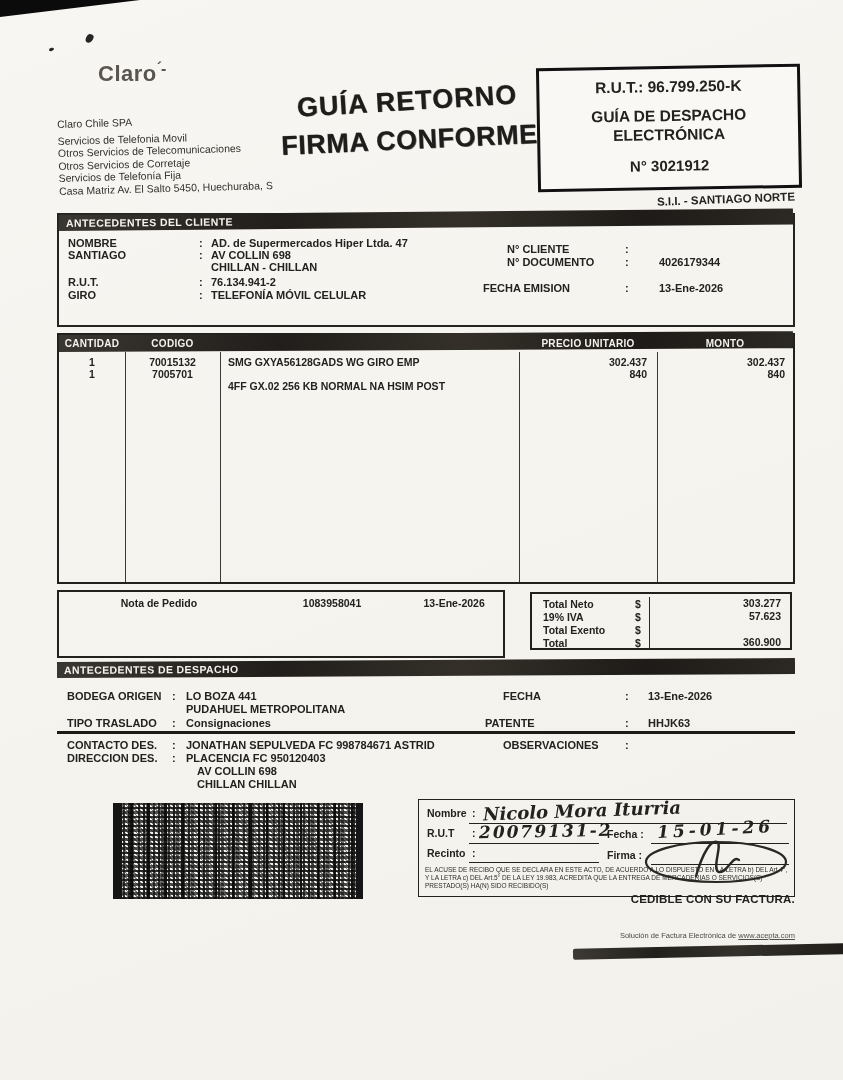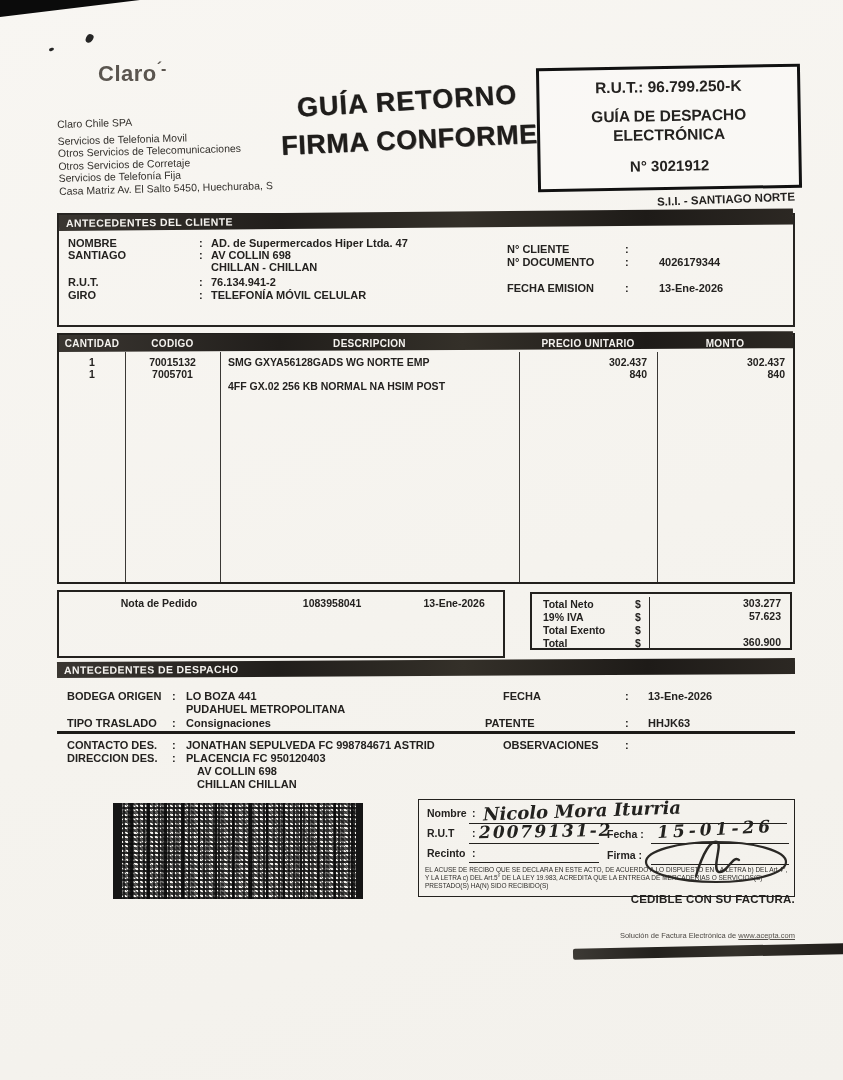--- a/index.html
+++ b/index.html
@@ -143,41 +143,40 @@
     <div class="fl" style="left:9px;top:74px;">GIRO</div>
     <div class="fl" style="left:140px;top:74px;">:</div>
     <div class="fl" style="left:152px;top:74px;">TELEFONÍA MÓVIL CELULAR</div>
 
     <div class="fl" style="left:448px;top:28px;">N° CLIENTE</div>
     <div class="fl" style="left:566px;top:28px;">:</div>
     <div class="fl" style="left:600px;top:28px;"></div>
     <div class="fl" style="left:448px;top:41px;">N° DOCUMENTO</div>
     <div class="fl" style="left:566px;top:41px;">:</div>
     <div class="fl" style="left:600px;top:41px;">4026179344</div>
-    <div class="fl" style="left:448px;top:67px;">FECHA EMISION</div>
+    <div class="fl" style="left:424px;top:67px;">FECHA EMISION</div>
     <div class="fl" style="left:566px;top:67px;">:</div>
     <div class="fl" style="left:600px;top:67px;">13-Ene-2026</div>
   </div>
 
   <div class="abs itable">
     <div class="abs bar itable-bar"></div>
     <div class="ih" style="left:0;width:66px;">CANTIDAD</div>
     <div class="ih" style="left:66px;width:95px;">CODIGO</div>
-    <div class="ih" style="left:161px;width:299px;">DESCRIPCION</div>
     <div class="ih" style="left:460px;width:138px;">PRECIO UNITARIO</div>
     <div class="ih" style="left:598px;width:136px;">MONTO</div>
     <div class="vline" style="left:66px;"></div>
     <div class="vline" style="left:161px;"></div>
     <div class="vline" style="left:460px;"></div>
     <div class="vline" style="left:598px;"></div>
 
     <div>
       <div class="cell" style="left:0;top:21px;width:66px;text-align:center;">1</div>
       <div class="cell" style="left:66px;top:21px;width:95px;text-align:center;">70015132</div>
-      <div class="cell" style="left:169px;top:21px;">SMG GXYA56128GADS WG NORTE EMP</div>
+      <div class="cell" style="left:169px;top:21px;">SMG GXYA56128GADS WG GIRO EMP</div>
       <div class="cell" style="left:460px;top:21px;width:128px;text-align:right;">302.437</div>
       <div class="cell" style="left:598px;top:21px;width:128px;text-align:right;">302.437</div>
     </div>
     <div>
       <div class="cell" style="left:0;top:33px;width:66px;text-align:center;">1</div>
       <div class="cell" style="left:66px;top:33px;width:95px;text-align:center;">7005701</div>
       <div class="cell" style="left:169px;top:33px;margin-top:12px;">4FF GX.02 256 KB NORMAL NA HSIM POST</div>
       <div class="cell" style="left:460px;top:33px;width:128px;text-align:right;">840</div>
       <div class="cell" style="left:598px;top:33px;width:128px;text-align:right;">840</div>
     </div>

